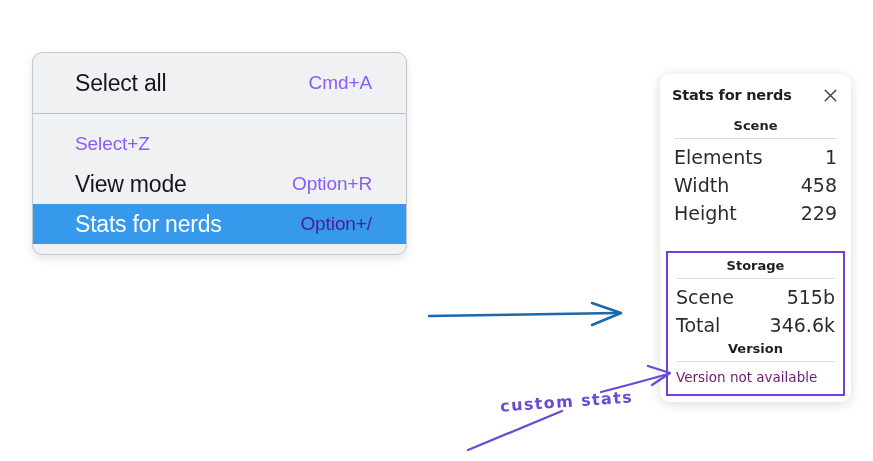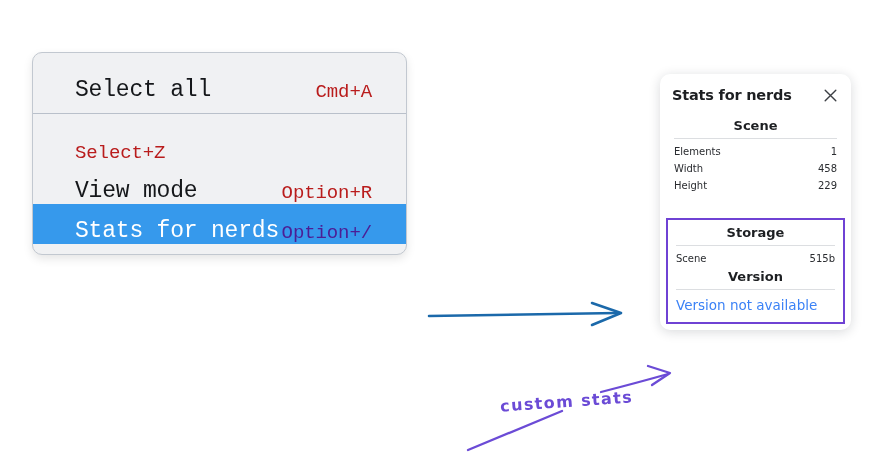--- a/index.html
+++ b/index.html
@@ -29,36 +29,35 @@
     overflow: hidden;
   }
   .menu-group {
     padding: 10px 0;
   }
   .menu-group + .menu-group {
     border-top: 1px solid #b9c0ca;
   }
   .menu-item {
     display: flex;
-    align-items: flex-end;
+    align-items: center;
     justify-content: space-between;
     height: 40px;
     padding: 0 34px 0 42px;
     box-sizing: border-box;
     cursor: default;
-    font-family: Liberation Mono, monospace;
   }
   .menu-item .mi-label {
     font-size: 23px;
     color: #15171a;
     letter-spacing: -0.2px;
   }
   .menu-item .mi-shortcut {
     font-size: 19px;
-    color: #b91c1c;
+    color: #8b5cf6;
     letter-spacing: -0.1px;
   }
   .menu-item.is-highlighted {
     background: #3699ec;
   }
   .menu-item.is-highlighted .mi-label { color: #ffffff; }
   .menu-item.is-highlighted .mi-shortcut { color: #4c1d95; }
 
   
   #stats-panel {
@@ -104,28 +103,28 @@
   }
   .sp-rule {
     height: 1px;
     background: #dcdee1;
     margin: 0 2px 4px 2px;
   }
   .sp-row {
     display: flex;
     align-items: baseline;
     justify-content: space-between;
-    font-size: 10px;
+    font-size: 19px;
     color: #2a2c30;
     padding: 3px 2px;
   }
   .sp-row .sp-val { font-variant-numeric: tabular-nums; }
   .sp-note {
     font-size: 13.5px;
-    color: #3b82f6;
+    color: #701a75;
     padding: 3px 2px;
     white-space: nowrap;
   }
 
   
   #custom-stats-box {
     border: 2px solid #6f42d4;
     margin: 24px -6px -8px -6px;
     padding: 3px 6px 6px 6px;
   }
@@ -209,20 +208,24 @@
 
   <div id="custom-stats-box">
 
     <div>
       <div class="sp-section-title">Storage</div>
       <div class="sp-rule"></div>
       <div class="sp-row">
         <span class="sp-key">Scene</span>
         <span class="sp-val">515b</span>
       </div>
+      <div class="sp-row">
+        <span class="sp-key">Total</span>
+        <span class="sp-val">346.6k</span>
+      </div>
     </div>
 
     <div>
       <div class="sp-section-title">Version</div>
       <div class="sp-rule"></div>
       <div class="sp-note">Version not available</div>
     </div>
 
   </div>
 

